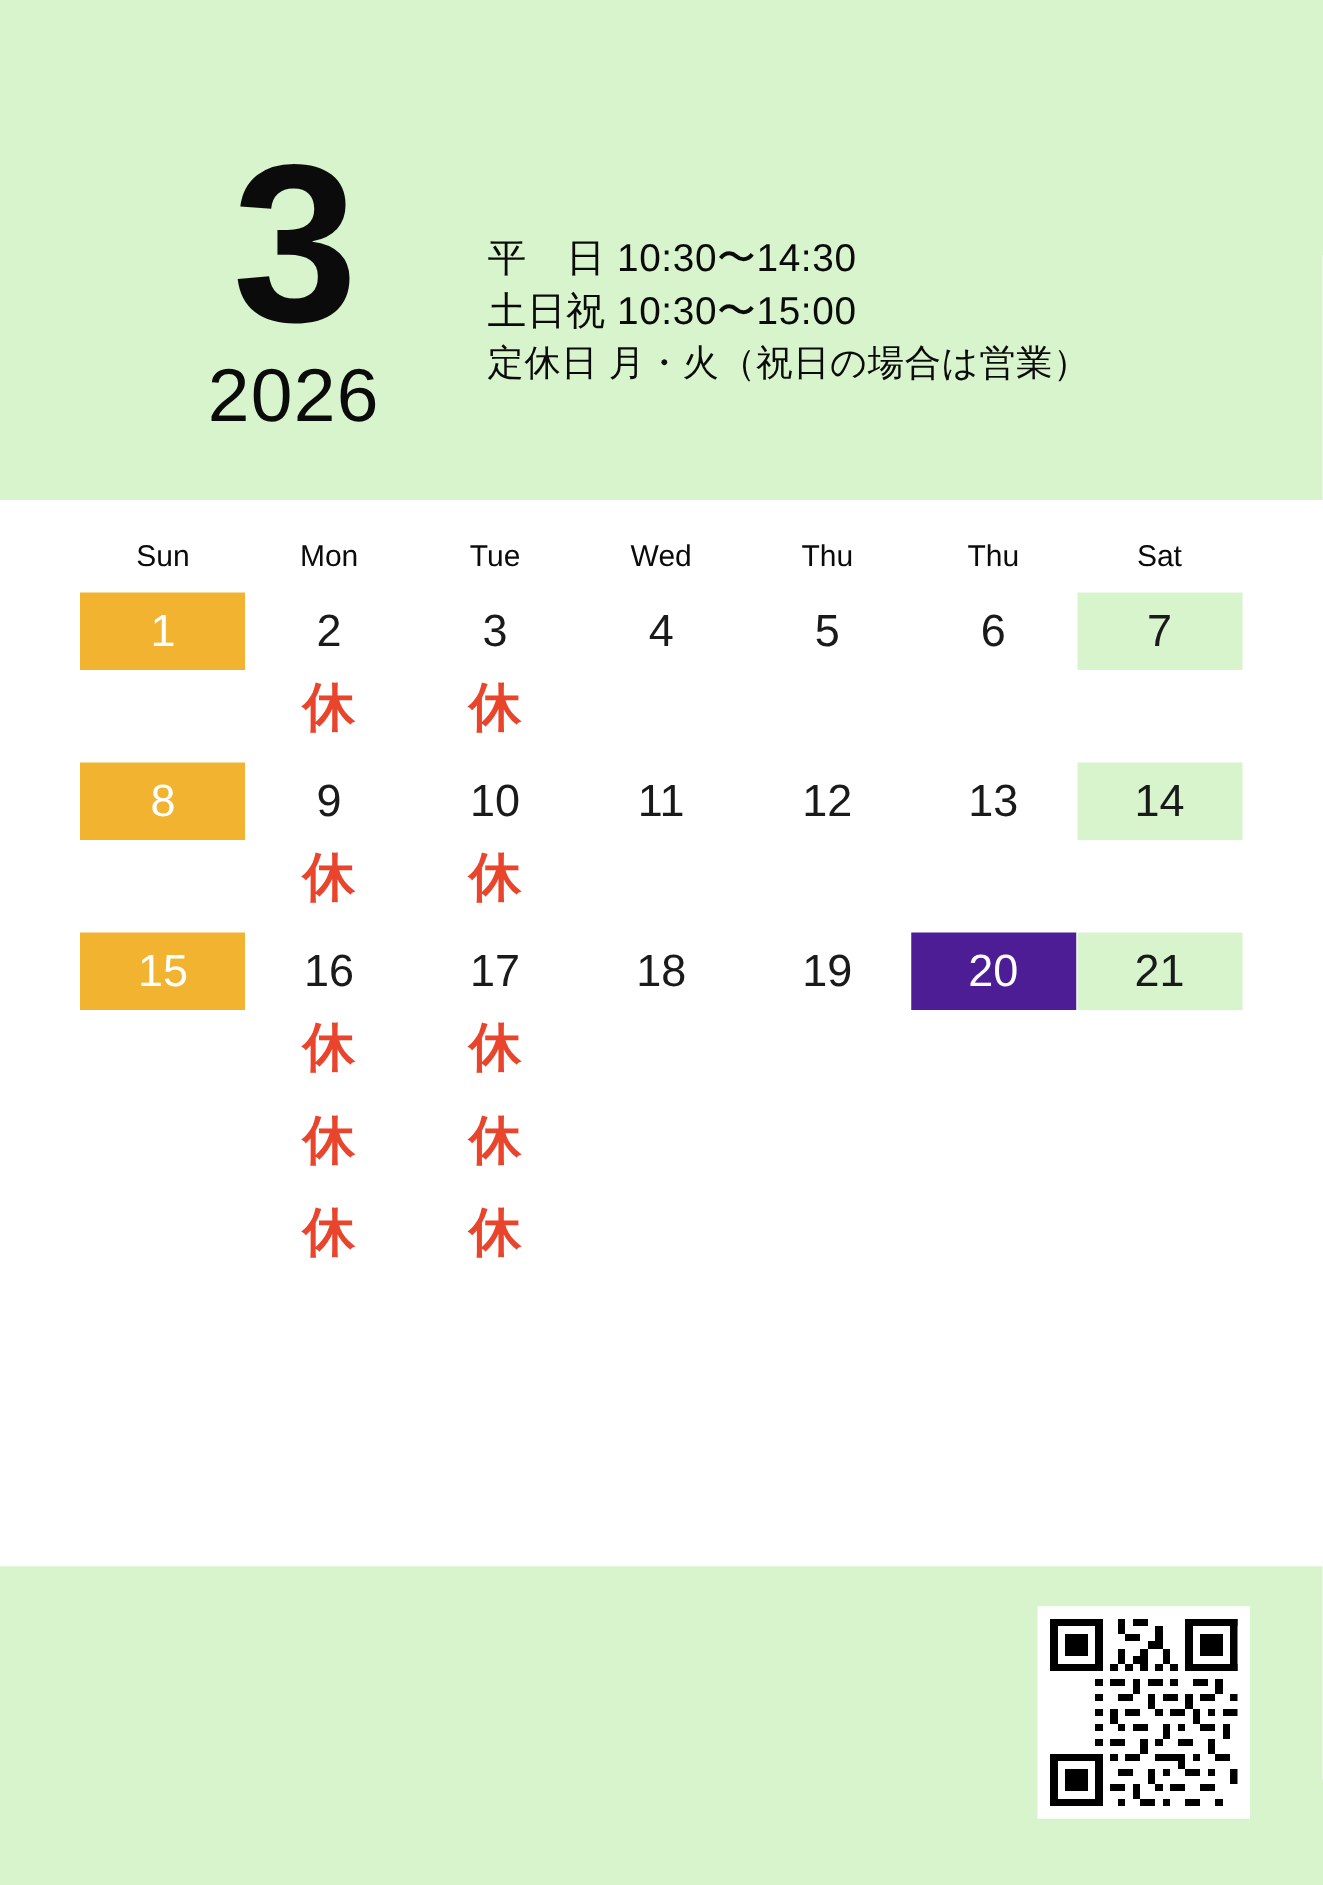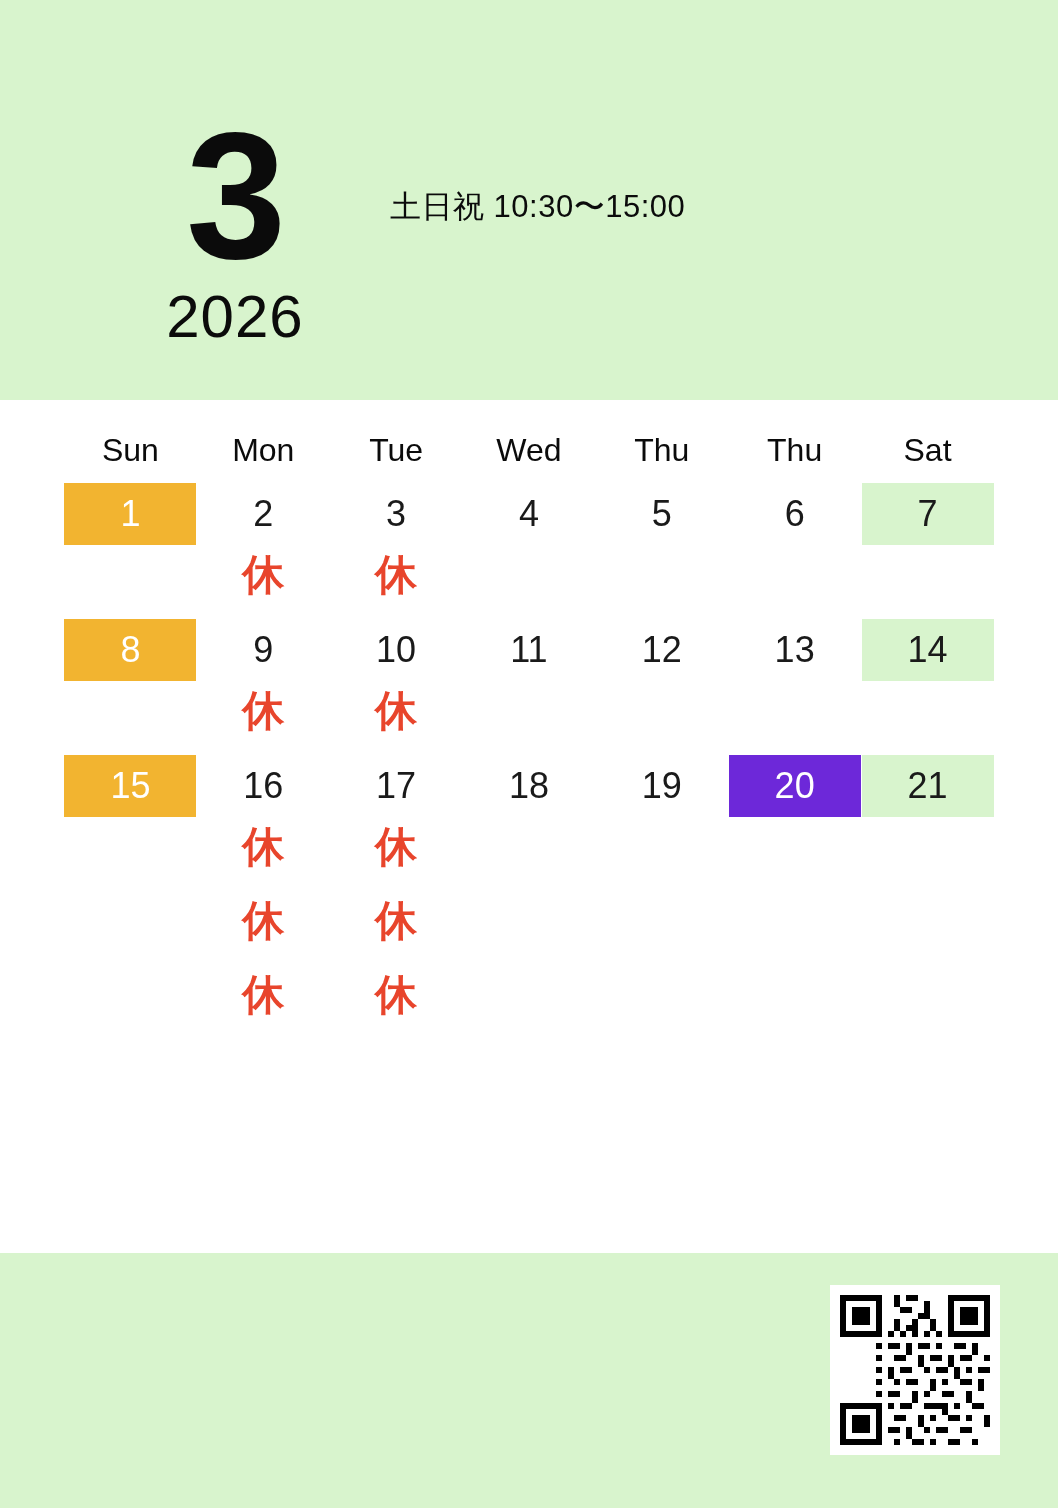--- a/index.html
+++ b/index.html
@@ -74,21 +74,21 @@
     background: #ffffff;
     padding: 0;
   }
   table.cal {
     width: 930px;
     margin: 22px auto 0 auto;
     border-collapse: collapse;
     table-layout: fixed;
   }
   table.cal th {
-    font-size: 32px;
+    font-size: 24px;
     font-weight: 400;
     color: #0b0b0b;
     padding: 10px 0 14px 0;
     text-align: center;
   }
   td.daycell {
     width: 132px;
     height: 62px;
     text-align: center;
     vertical-align: middle;
@@ -105,21 +105,21 @@
   }
   .daybox.sun {
     background: #f2b430;
     color: #ffffff;
   }
   .daybox.sat {
     background: #d8f4cd;
     color: #1a1a1a;
   }
   .daybox.holiday {
-    background: #6d28d9;
+    background: #4c1d95;
     color: #ffffff;
   }
   .daybox.muted {
     color: #bcbcbc;
   }
   td.notecell {
     height: 74px;
     text-align: center;
     vertical-align: top;
     padding: 0;
@@ -159,21 +159,23 @@
 <body>
 
 <div class="page">
 
   <div class="header">
     <div class="month-block">
       <div class="month-number">3</div>
       <div class="year-number">2026</div>
     </div>
     <div class="hours-block">
+      <div class="hours-line">平　日  10:30〜14:30</div>
       <div class="hours-line">土日祝  10:30〜15:00</div>
+      <div class="hours-line small">定休日  月・火（祝日の場合は営業）</div>
     </div>
   </div>
 
   <div class="calendar">
     <table class="cal">
       <thead>
         <tr>
           <th>Sun</th>
           <th>Mon</th>
           <th>Tue</th>

